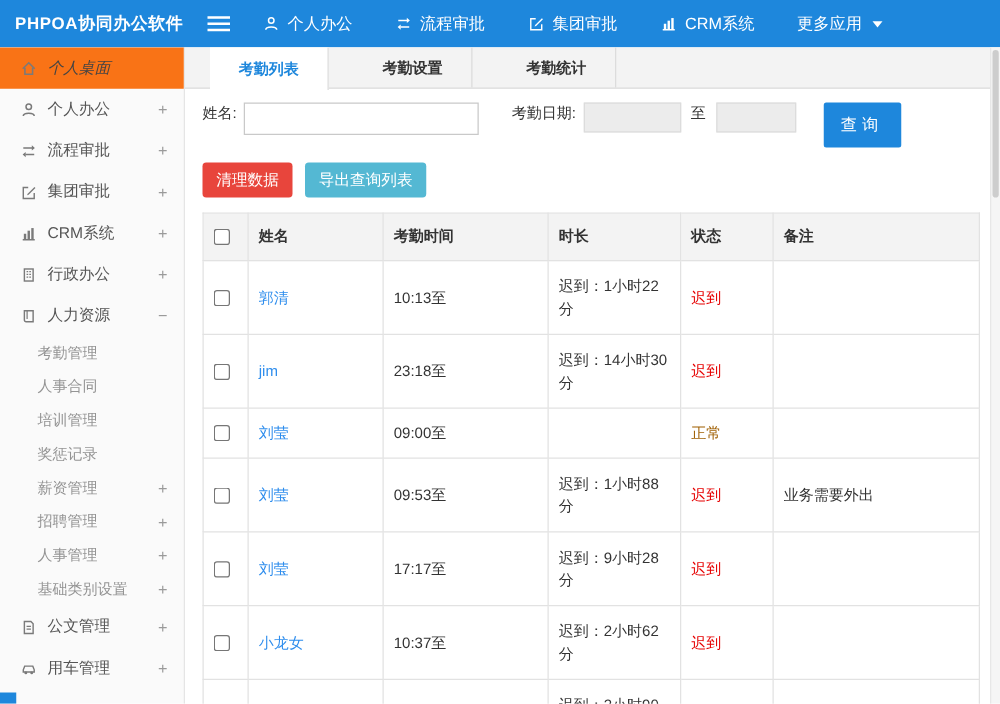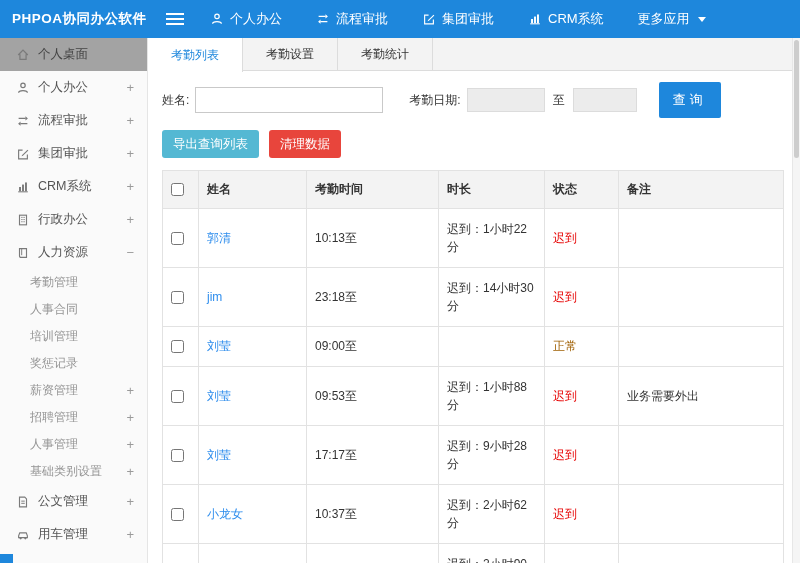--- a/index.html
+++ b/index.html
@@ -14,31 +14,31 @@
   .hamburger { width:54px; display:flex; flex-direction:column; align-items:center; justify-content:center; gap:3px; cursor:pointer; }
   .hamburger i { display:block; width:18px; height:2px; background:#fff; }
   .nav { display:flex; align-items:center; gap:34px; margin-left:8px; }
   .nav-item { display:flex; align-items:center; gap:6px; font-size:13px; cursor:pointer; white-space:nowrap; }
   .ic { width:14px; height:14px; display:block; }
   .caret { width:0; height:0; border-left:4px solid transparent; border-right:4px solid transparent; border-top:5px solid #fff; margin-left:2px; }
   
   .layout { display:flex; height:525px; }
   .sidebar { width:148px; background:#fafafa; border-right:1px solid #e5e5e5; flex:none; }
   .side-item { height:33px; display:flex; align-items:center; padding:0 13px 0 16px; color:#555; font-size:12.5px; cursor:pointer; }
-  .side-item.active { background:#a3a3a3; color:#444; }
+  .side-item.active { background:#f97316; color:#444;font-style:italic; }
   .side-item .sic { margin-right:8px; color:#7a7a7a; display:flex; }
   .side-item .toggle, .sub-item .toggle { margin-left:auto; color:#9a9a9a; font-size:13px; }
   .sub-item { height:27px; display:flex; align-items:center; padding:0 13px 0 30px; color:#949494; font-size:12px; cursor:pointer; }
   
   .main { flex:1; background:#fff; min-width:0; }
   .tabbar { height:33px; background:#f3f3f3; border-bottom:1px solid #dcdcdc; display:flex; }
-  .tab { width:95px; display:flex; align-items:center; justify-content:center; font-weight:normal; font-size:12px; color:#333; border-right:1px solid #dcdcdc; cursor:pointer; }
+  .tab { width:95px; display:flex; align-items:center; justify-content:center; font-weight:bold; font-size:12px; color:#333; border-right:1px solid #dcdcdc; cursor:pointer;margin-left:20px; }
   .tab.active { background:#fff; color:var(--accent); height:34px; }
   
-  .filter-row { display:flex; align-items:center; padding:11px 14px 9px; }
+  .filter-row { display:flex; align-items:flex-start; padding:11px 14px 9px; }
   .flabel { color:#333; margin-right:6px; white-space:nowrap; }
   .text-input { width:188px; height:26px; border:1px solid #c9c9c9; background:#fff; padding:0 6px; font-size:12px; outline:none; }
   .date-label { margin-left:26px; }
   .date-input { height:24px; border:1px solid #dcdcdc; background:#ececec; padding:0 5px; font-size:12px; outline:none; }
   .d1 { width:78px; } .d2 { width:64px; }
   .to-label { margin:0 8px; color:#333; }
   .search-btn { width:62px; height:36px; margin-left:22px; background:var(--accent); color:#fff; border:none; border-radius:2px; font-size:13px; letter-spacing:4px; cursor:pointer; font-family:inherit; }
   
   .action-row { display:flex; gap:10px; padding:3px 14px 12px; }
   .btn { height:28px; padding:0 11px; border:none; border-radius:3px; color:#fff; font-size:12.5px; cursor:pointer; font-family:inherit; }
@@ -266,22 +266,22 @@
       <span class="flabel">姓名:</span>
       <input class="text-input" type="text" value="" style="">
       <span class="flabel date-label">考勤日期:</span>
       <input class="date-input d1" type="text" value="" style="">
       <span class="to-label">至</span>
       <input class="date-input d2" type="text" value="" style="">
       <button class="search-btn">查询</button>
     </div>
 
     <div class="action-row">
+      <button class="btn btn-danger">清理数据</button>
       <button class="btn btn-teal">导出查询列表</button>
-      <button class="btn btn-danger">清理数据</button>
     </div>
 
     <div class="table-wrap">
       <table>
         <colgroup>
             <col style="width:36px">
             <col style="width:108px">
             <col style="width:132px">
             <col style="width:106px">
             <col style="width:74px">

